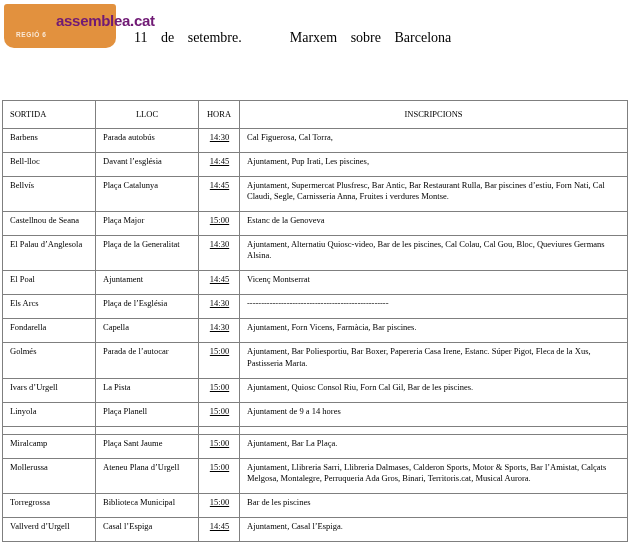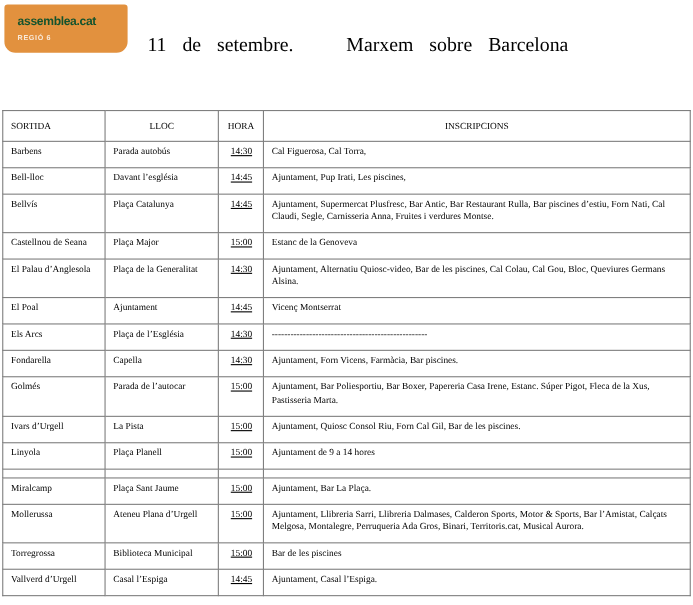--- a/index.html
+++ b/index.html
@@ -26,38 +26,39 @@
     top: 4px;
     left: 4px;
     width: 112px;
     height: 44px;
     border-radius: 3px 3px 10px 10px;
     box-sizing: border-box;
     padding: 8px 0 0 12px;
     font-family: "Liberation Sans", sans-serif;
   }
   .logo-brand {
-    color: #14532d;
+    color: #701a75;
     font-weight: bold;
-    font-size: 11px;
+    font-size: 15px;
     line-height: 17px;
     letter-spacing: -0.3px;
+    margin-left: 40px;
   }
   .logo-region {
     color: rgba(255,255,255,0.8);
     font-size: 6.5px;
     font-weight: bold;
     letter-spacing: 0.6px;
     margin-top: 2px;
   }
   .title {
     position: absolute;
     top: 30px;
     left: 134px;
-    font-size: 18px;
+    font-size: 14px;
     white-space: nowrap;
     word-spacing: 10px;
   }
   .title .title-date {
     margin-right: 48px;
   }
   
   table.schedule {
     position: absolute;
     top: 100px;

